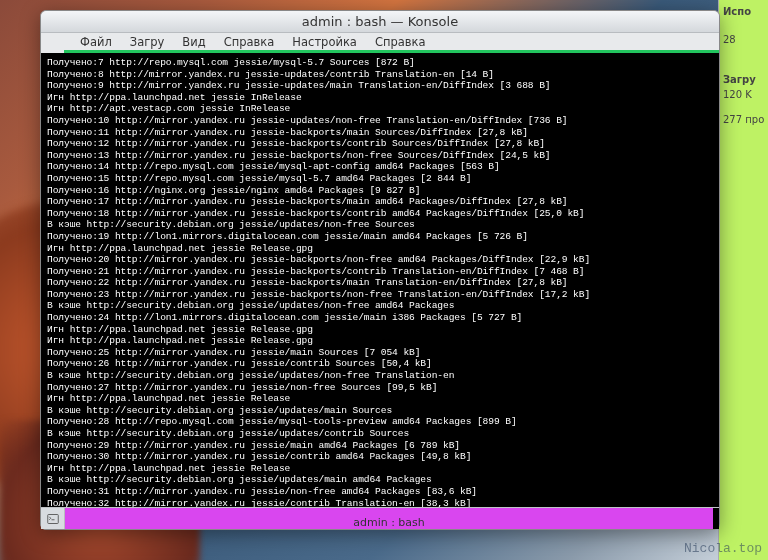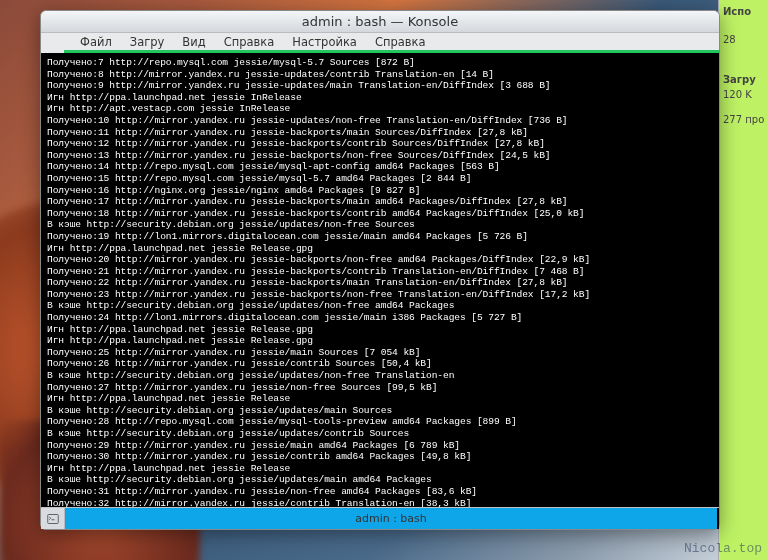--- a/index.html
+++ b/index.html
@@ -103,26 +103,26 @@
     display: flex;
     align-items: center;
     justify-content: center;
     border-right: 1px solid #b8bcc0;
     cursor: pointer;
   }
   .tab-new svg { width: 12px; height: 12px; }
   .tab {
     flex: 1;
     display: flex;
-    align-items: center;
+    align-items: flex-end;
     justify-content: center;
     font-size: 11px;
     color: #333;
-    background: #0ea5e9;
-    border-right: 2px solid #000000;
+    background: #d946ef;
+    border-right: 6px solid #000000;
   }
   .watermark {
     position: absolute;
     right: 6px;
     bottom: 4px;
     font-size: 13px;
     color: rgba(40,60,90,0.55);
     font-family: Liberation Mono, monospace;
   }
 </style>

